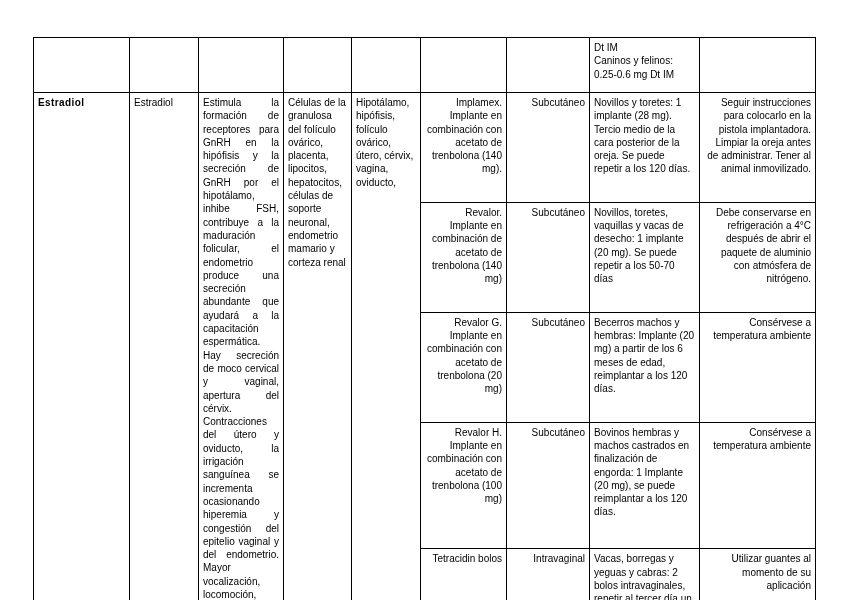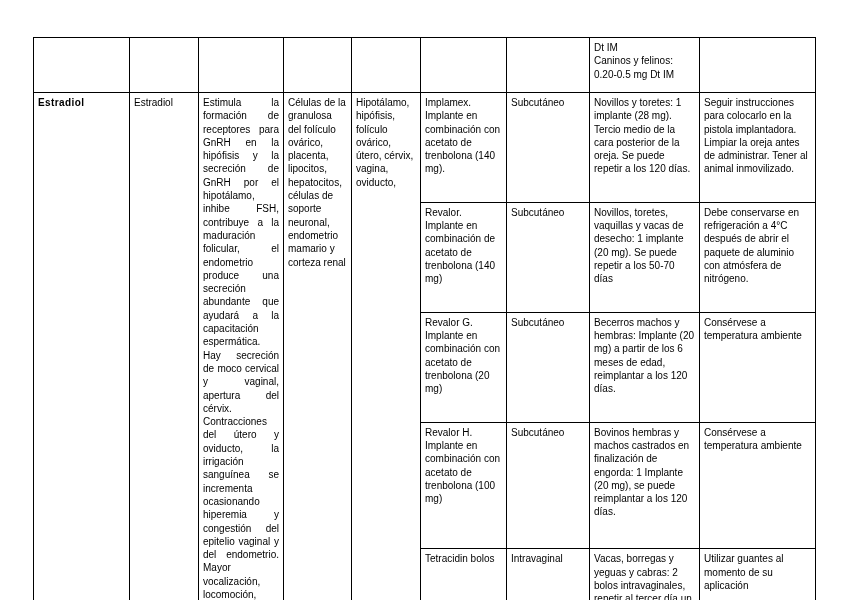--- a/index.html
+++ b/index.html
@@ -52,21 +52,21 @@
   col.c7 { width: 110px; }
   col.c8 { width: 116px; }
 
   .cell-name {
     font-size: 9.2px;
     font-weight: bold;
     letter-spacing: 0.4px;
     padding-top: 6px;
   }
   .cell-center {
-    text-align: left;
+    text-align: right;
   }
   .cell-left {
     text-align: left;
   }
   .cell-justify {
     text-align: justify;
     margin-left: 16px;
   }
   .row-head td {
     height: 48px;
@@ -100,21 +100,21 @@
           <td></td>
           <td></td>
           <td></td>
           <td></td>
           <td></td>
           <td class="cell-left">
               <span class="blk" title="Dt IM
 Caninos y felinos: 0.25-0.5 mg Dt IM"></span>
               <span class="blk" id="top-dose">
                 <span class="blk">Dt IM</span>
-                <span class="blk">Caninos y felinos: 0.20-0.5 mg Dt IM</span>
+                <span class="blk">Caninos y felinos: 0.25-0.6 mg Dt IM</span>
               </span>
             </td>
           <td></td>
         </tr>
 
         <tr>
           <td class="cell-name" rowspan="6">Estradiol</td>
           <td class="cell-left" rowspan="6">Estradiol</td>
           <td class="cell-justify" rowspan="6">Estimula la formación de receptores para GnRH en la hipófisis y la secreción de GnRH por el hipotálamo, inhibe FSH, contribuye a la maduración folicular, el endometrio produce una secreción abundante que ayudará a la capacitación espermática. Hay secreción de moco cervical y vaginal, apertura del cérvix. Contracciones del útero y oviducto, la irrigación sanguínea se incrementa ocasionando hiperemia y congestión del epitelio vaginal y del endometrio. Mayor vocalización, locomoción, inhibe el apetito. Aumenta las células de defensa en el útero. Aumenta el</td>
           <td class="cell-left" rowspan="6">Células de la granulosa del folículo ovárico, placenta, lipocitos, hepatocitos, células de soporte neuronal, endometrio mamario y corteza renal</td>

